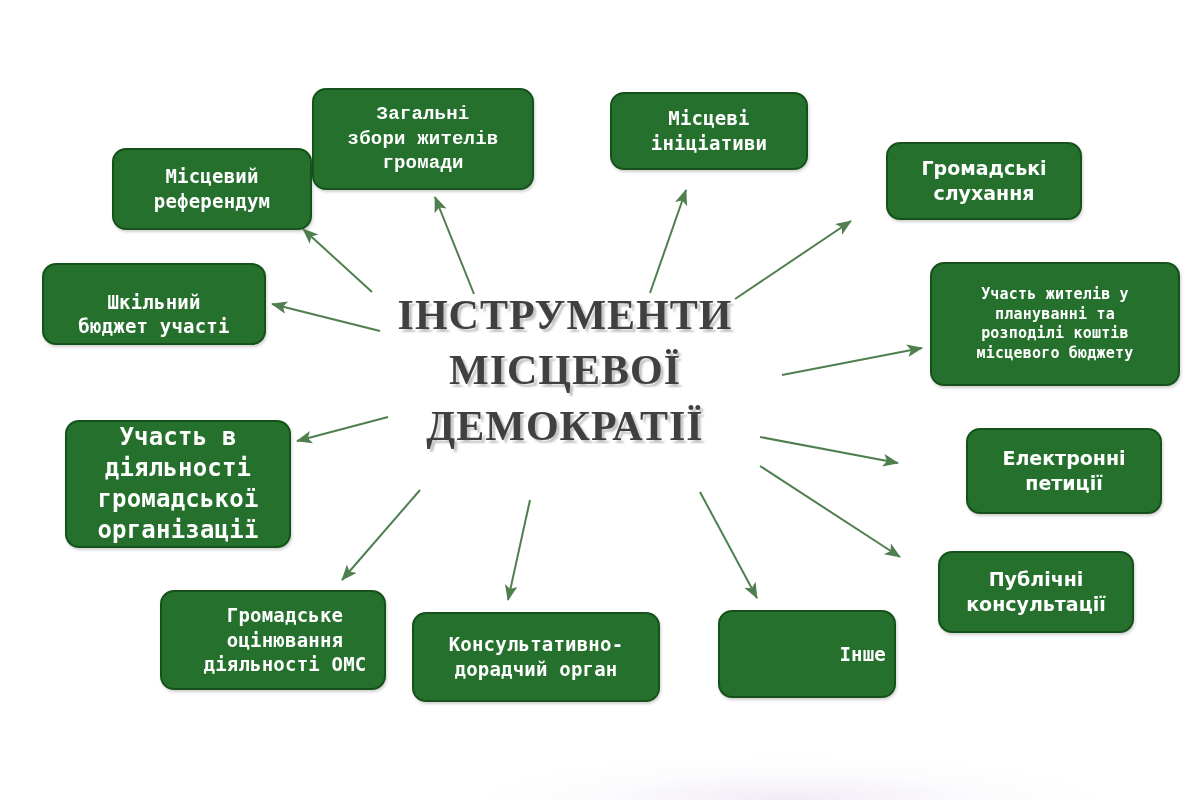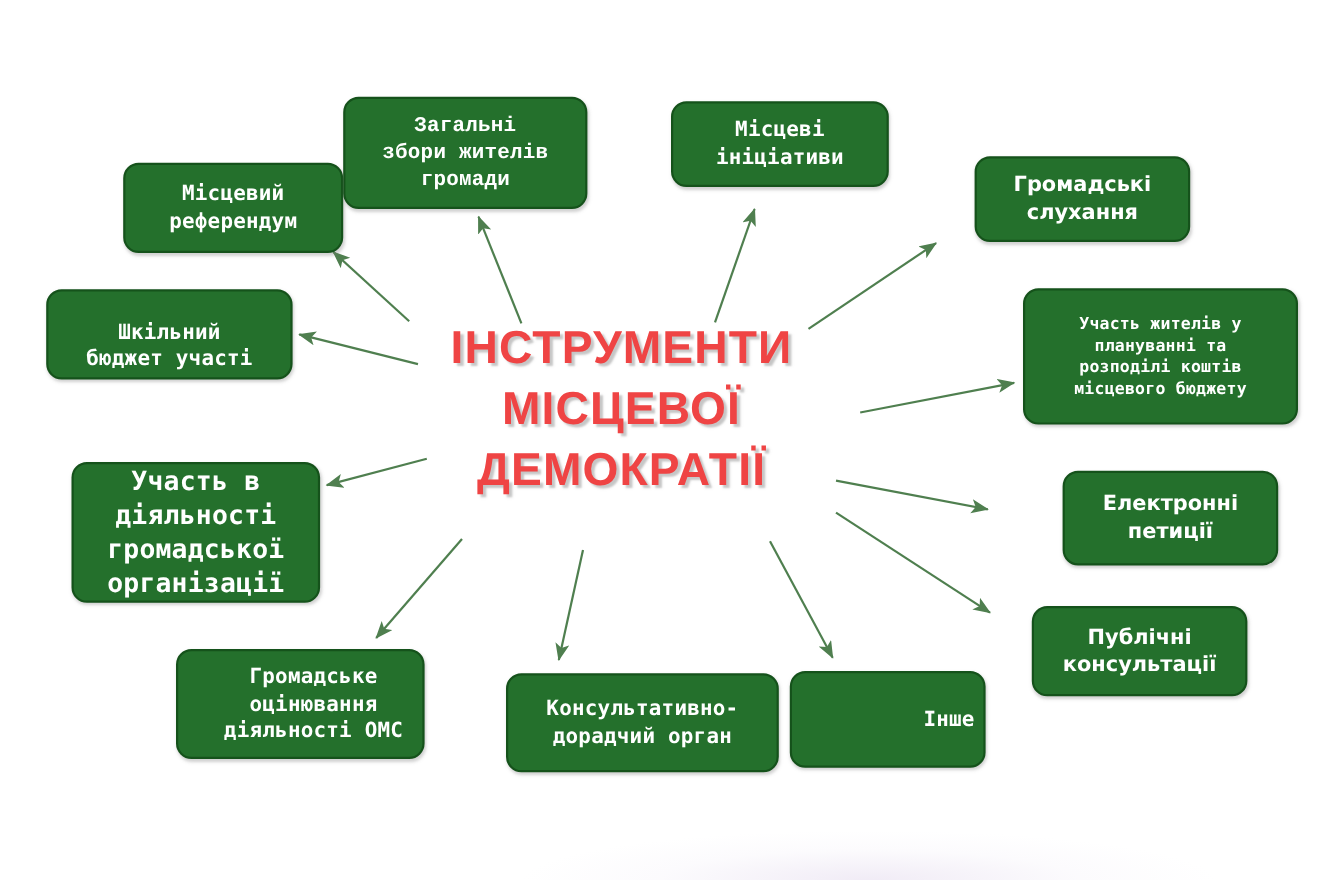--- a/index.html
+++ b/index.html
@@ -37,22 +37,22 @@
     letter-spacing:.2px;
     box-shadow:1px 2px 3px rgba(120,120,120,.35);
   }
   .node span{display:block;width:100%;}
   .sans{font-family:"DejaVu Sans",sans-serif;letter-spacing:0;margin-left:28px;}
 
   #center-title{
     position:absolute;
     left:355px;top:288px;width:420px;
     text-align:center;
-    color:#ef4444;
-    font-family:Liberation Sans, sans-serif;
+    color:#404040;
+    font-family:Liberation Serif, serif;
     font-weight:bold;
     font-size:42px;
     line-height:1.32;
     letter-spacing:1px;
     text-shadow:3px 3px 2px rgba(150,150,150,.55);
     white-space:pre-line;
   }
 </style>
 </head>
 <body>
@@ -136,21 +136,21 @@
     <span style="white-space: pre-line;">Публічні
 консультації</span>
   </div>
 
   <div class="node" style="left:160px;top:590px;width:226px;height:100px;font-size:19px;padding-left:32px;">
     <span style="white-space: pre-line;">Громадське
 оцінювання
 діяльності ОМС</span>
   </div>
 
-  <div class="node" style="left:412px;top:612px;width:248px;height:90px;font-size:19px;margin-left:48px;">
+  <div class="node" style="left:412px;top:612px;width:248px;height:90px;font-size:19px;">
     <span style="white-space: pre-line;">Консультативно-
 дорадчий орган</span>
   </div>
 
   <div class="node" style="left:718px;top:610px;width:178px;height:88px;font-size:19px;">
     <span style="white-space: pre-line; text-align: right;">Інше</span>
   </div>
 
 </div>
 

